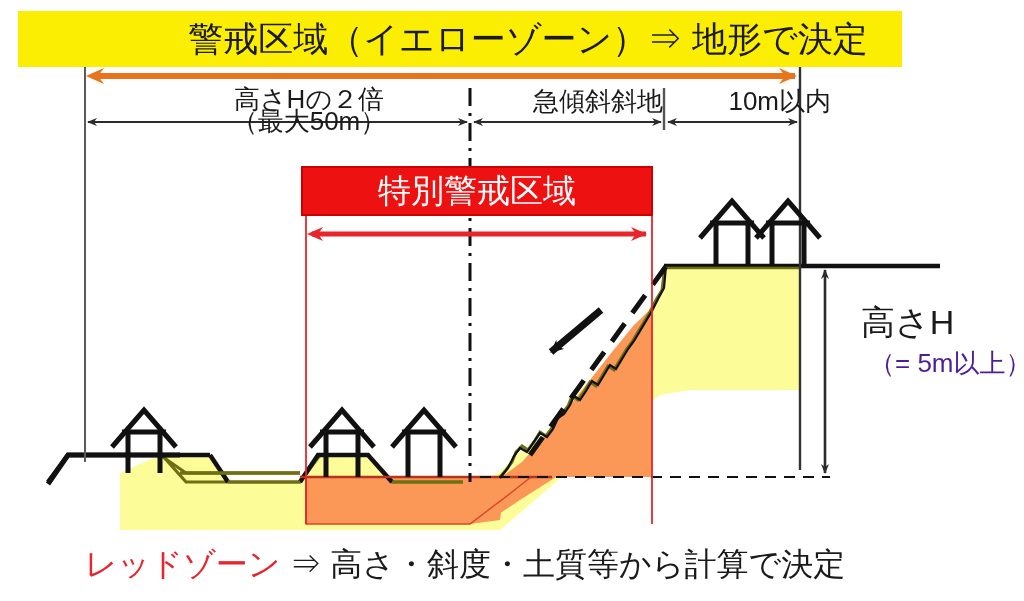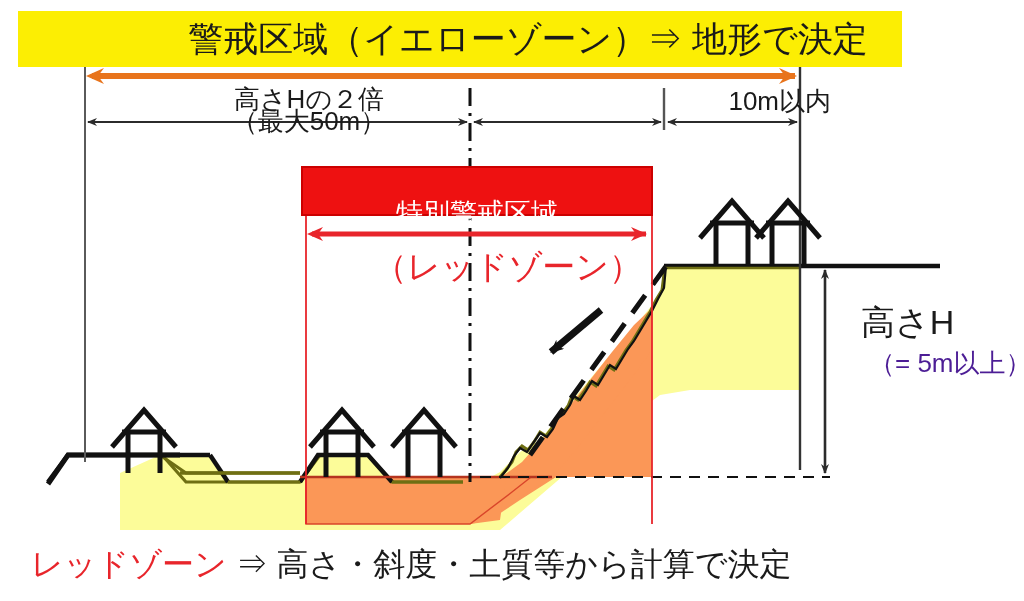--- a/index.html
+++ b/index.html
@@ -66,23 +66,22 @@
   }
   #red-banner-text {
     position: absolute;
     left: 301px;
     top: 166px;
     width: 352px;
     height: 50px;
     display: flex;
     align-items: center;
     justify-content: center;
-    font-size: 27px;
+    font-size: 33px;
     color: #ffffff;
-    margin-top: 22px;
   }
   #red-sub-text {
     left: 301px;
     top: 250px;
     width: 352px;
     text-align: center;
     font-size: 33px;
     color: #E8252B;
   }
   
@@ -102,20 +101,21 @@
   #height-label-2 {
     left: 838px; top: 350px; font-size: 26px; color: #4c1d95;
   }
   
   #slope-angle {
     left: 570px; top: 444px; font-size: 26px; color: #E08A32;
   }
   
   #caption {
     left: 0px; top: 548px; width: 868px;
+    text-align: center;
     font-size: 32px;
   }
   #caption .red { color: #E8252B; }
   #caption .blk { color: #1a1a1a; }
 </style>
 </head>
 <body>
 
 <div id="canvas">
 
@@ -278,25 +278,25 @@
       <path d="M 804,223 L 804,266"></path>
     </g>
 
   </svg>
 
   <div id="title-banner"></div>
   <div id="title-text">警戒区域（イエローゾーン）⇒ 地形で決定</div>
 
   <div class="txt dim-label" id="dim-h2-line1">高さHの２倍</div>
   <div class="txt dim-label" id="dim-h2-line2">（最大50m）</div>
+  <div class="txt dim-label" id="dim-steep">急傾斜斜地</div>
   <div class="txt dim-label" id="dim-10m">10m以内</div>
 
   <div id="red-banner"></div>
   <div id="red-banner-text">特別警戒区域</div>
-  <div class="txt" id="red-sub-text">（レッドゾーン）</div>
 
   <div class="txt" id="height-label-1">高さH</div>
   <div class="txt" id="height-label-2">（= 5m以上）</div>
 
 
   <div class="txt" id="caption"><span class="red">レッドゾーン</span><span class="blk"> ⇒ 高さ・斜度・土質等から計算で決定</span></div>
 
 </div>
 
 </body></html>

